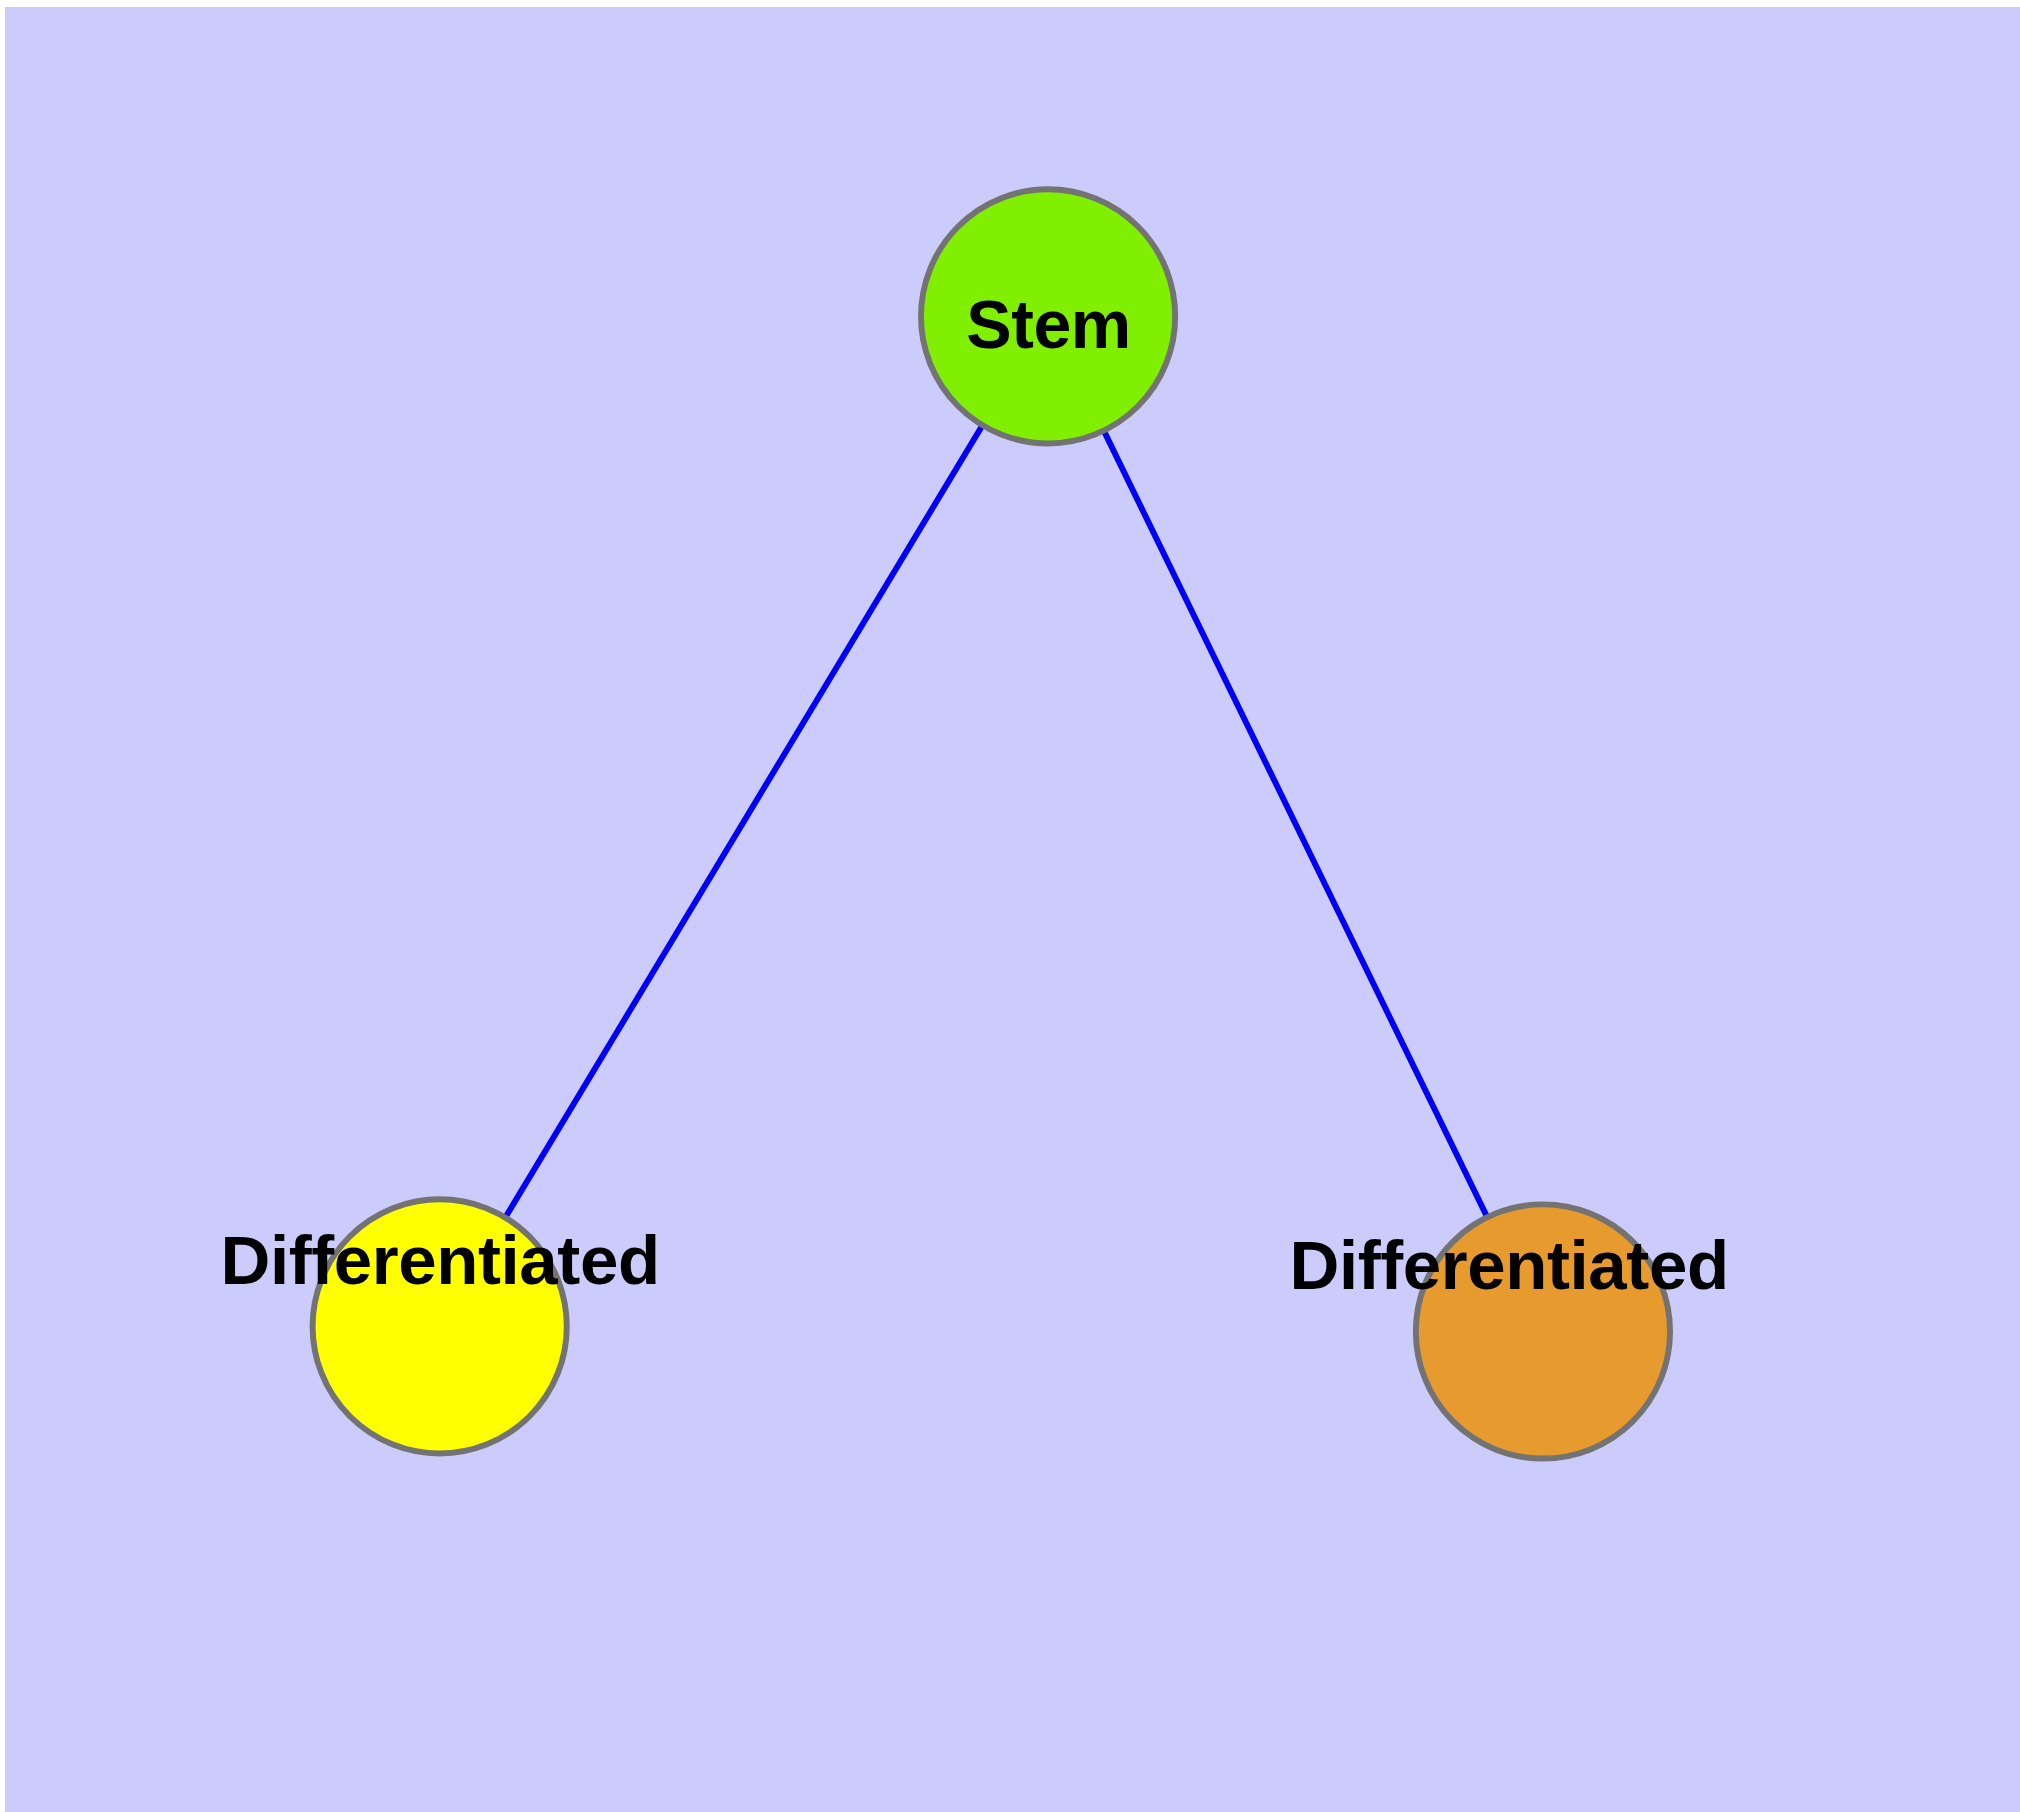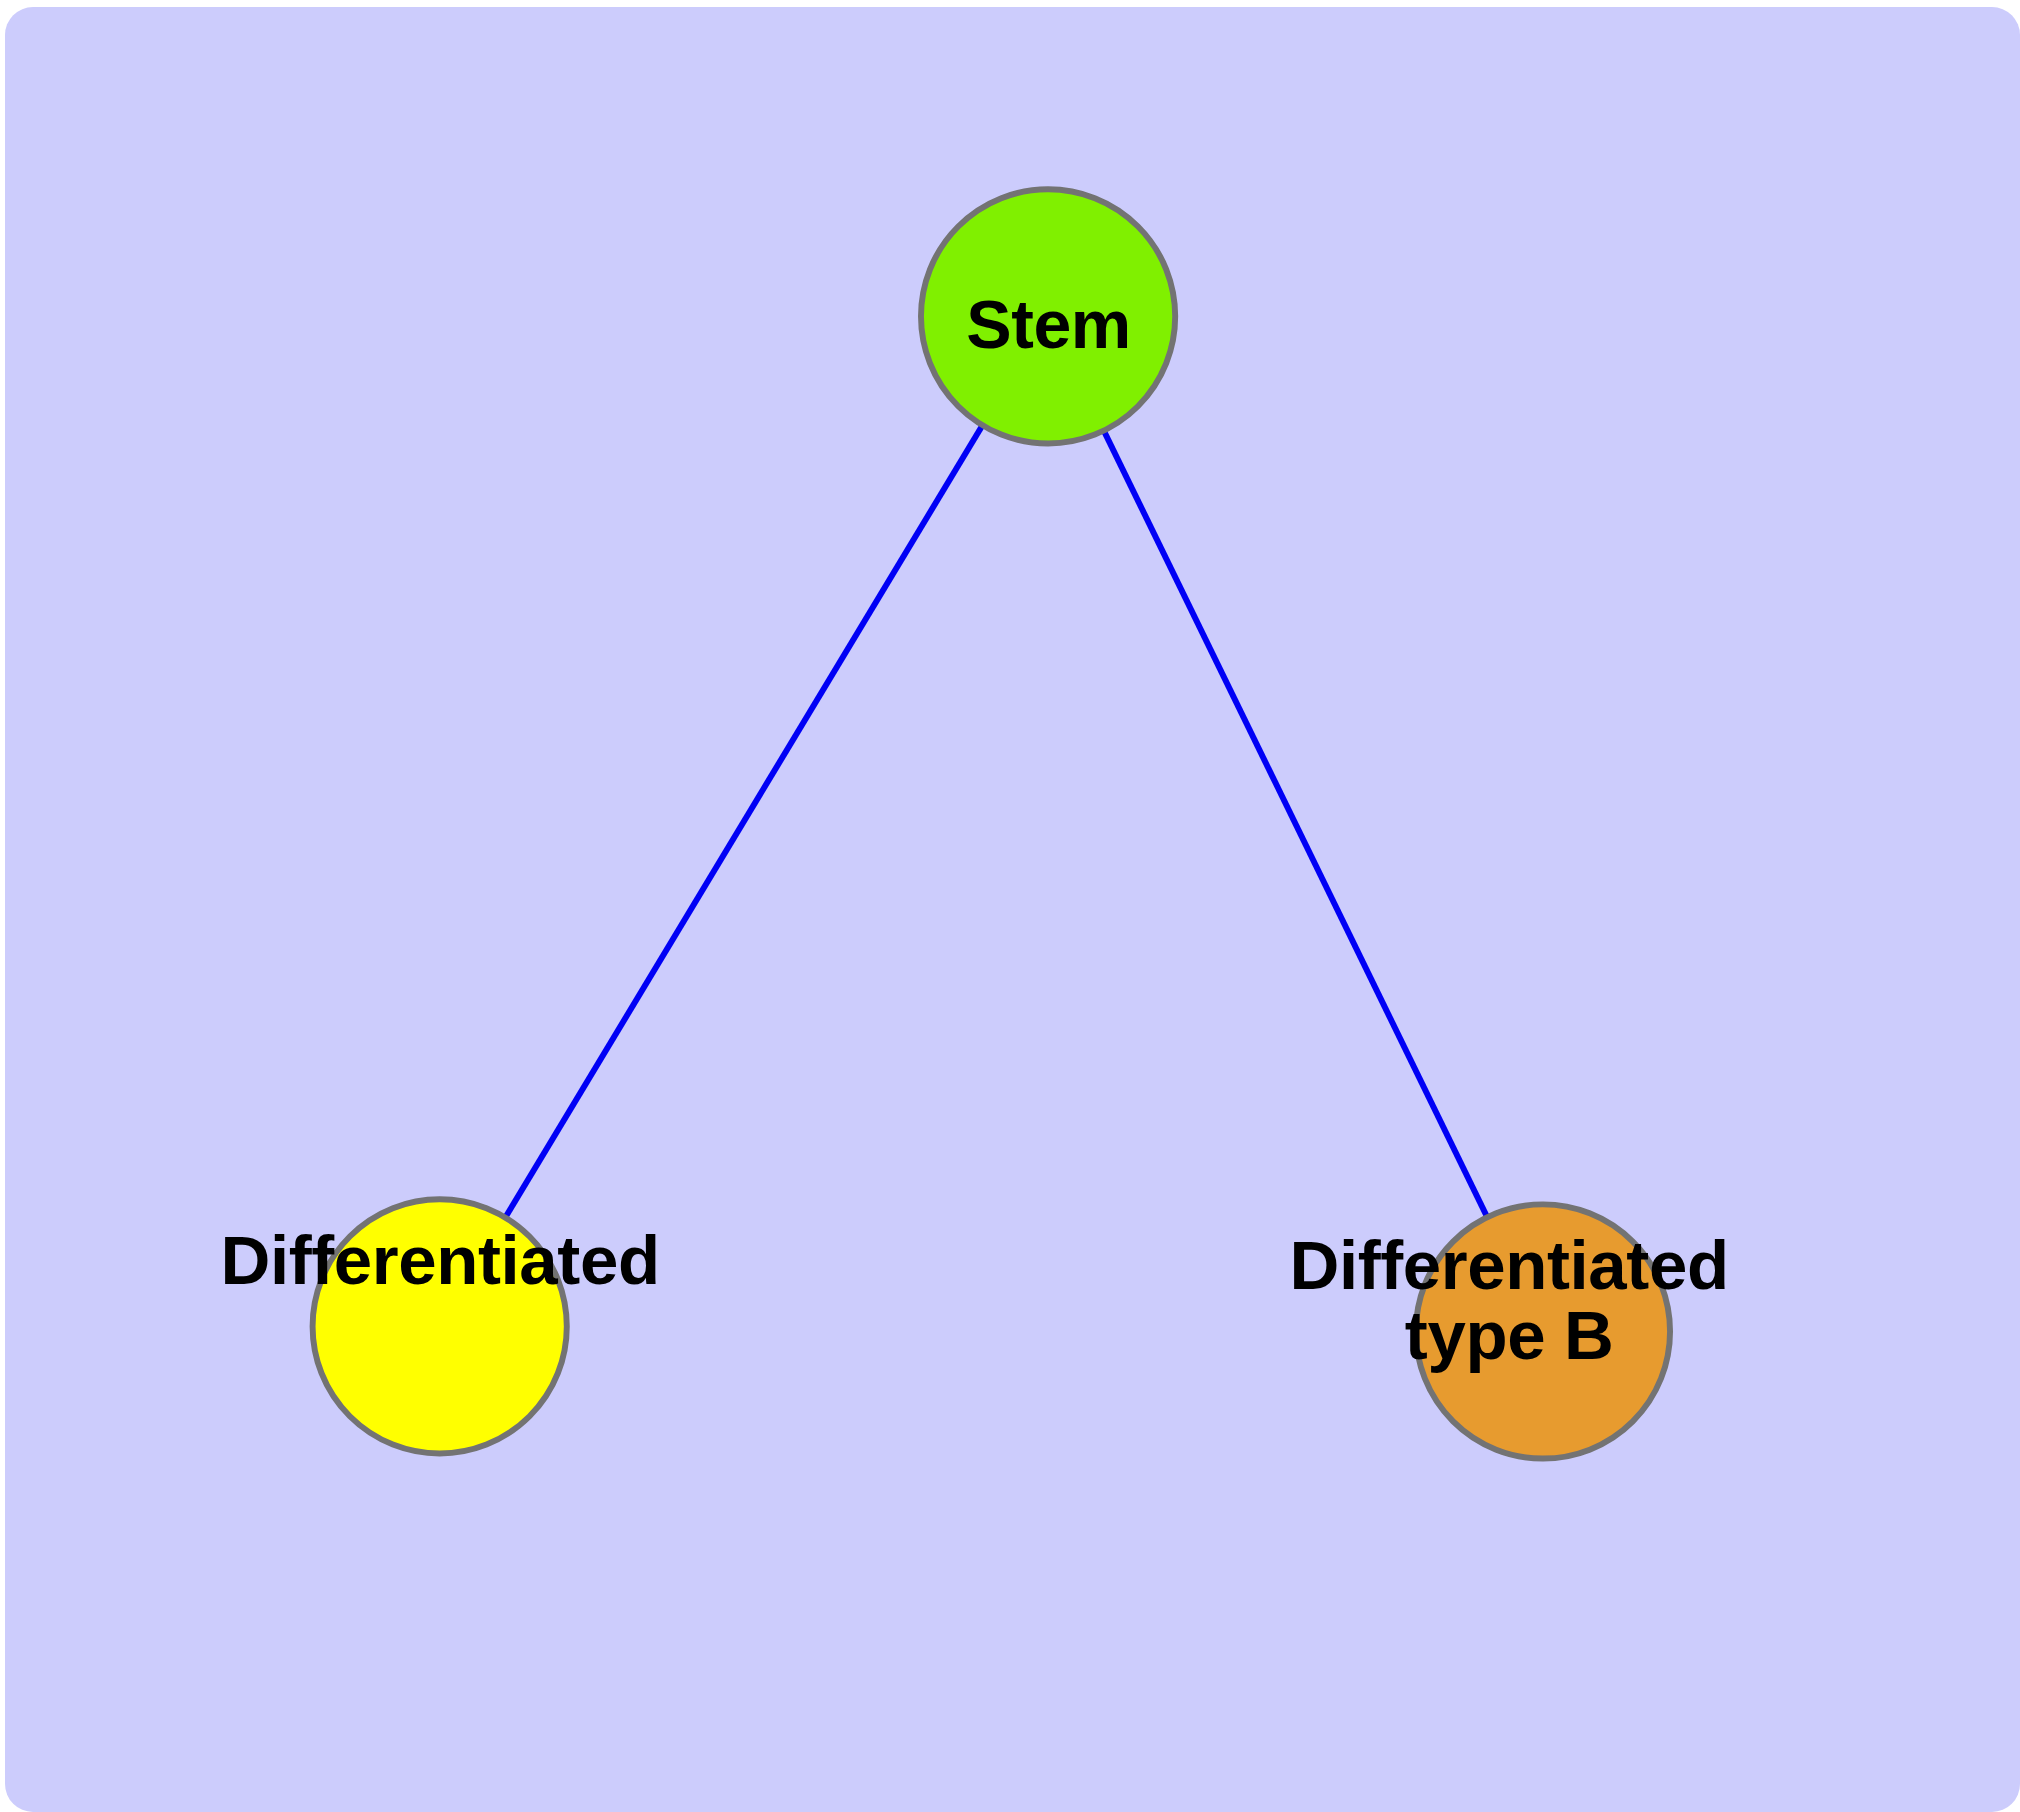--- a/index.html
+++ b/index.html
@@ -20,21 +20,20 @@
     background: #ffffff;
   }
   #plot-area {
     position: absolute;
     left: 5.1px;
     top: 6.8px;
     width: 2015px;
     height: 1805px;
     background: #ccccfc;
     overflow: hidden;
-    border-radius: 28px;
   }
   #graph-svg {
     position: absolute;
     left: 0;
     top: 0;
     width: 2015px;
     height: 1805px;
     display: block;
   }
   .node-label {
@@ -81,17 +80,17 @@
           <circle cx="1231" cy="365" r="150" fill="#80f000" stroke="#737373" stroke-width="7"></circle>
           <circle cx="513" cy="1557" r="150" fill="#ffff00" stroke="#737373" stroke-width="7"></circle>
           <circle cx="1815" cy="1563" r="150" fill="#e79b2f" stroke="#737373" stroke-width="7"></circle>
         </g>
     </svg>
 
     <div class="node-label" id="stem-label"><span>Stem</span></div>
 
     <div class="node-label" id="node-a-label"><span>Differentiated</span><br></div>
 
-    <div class="node-label" id="node-b-label"><span>Differentiated</span><br><span>type B</span></div>
+    <div class="node-label" id="node-b-label"><span>Differentiated</span><br></div>
 
   </div>
 </div>
 
 
 </body></html>

